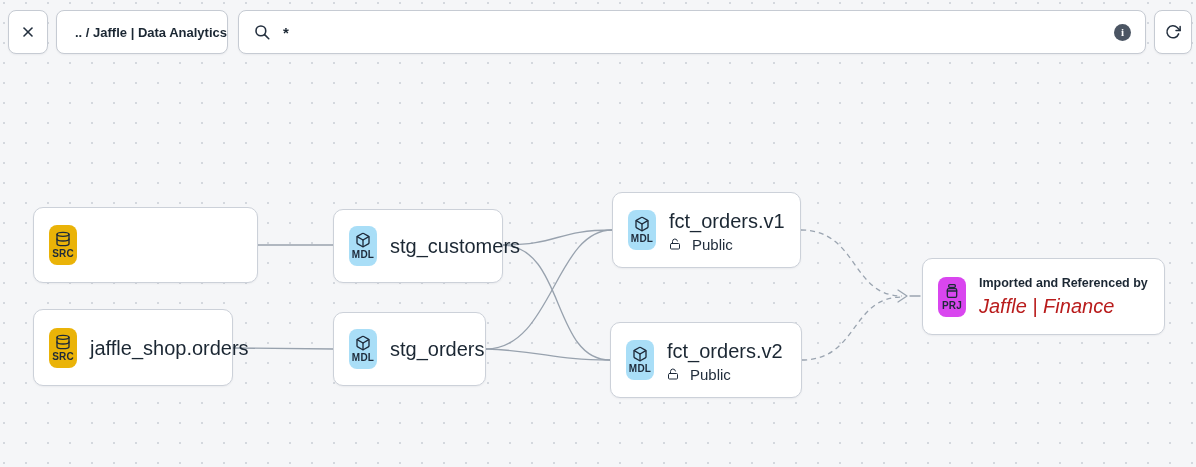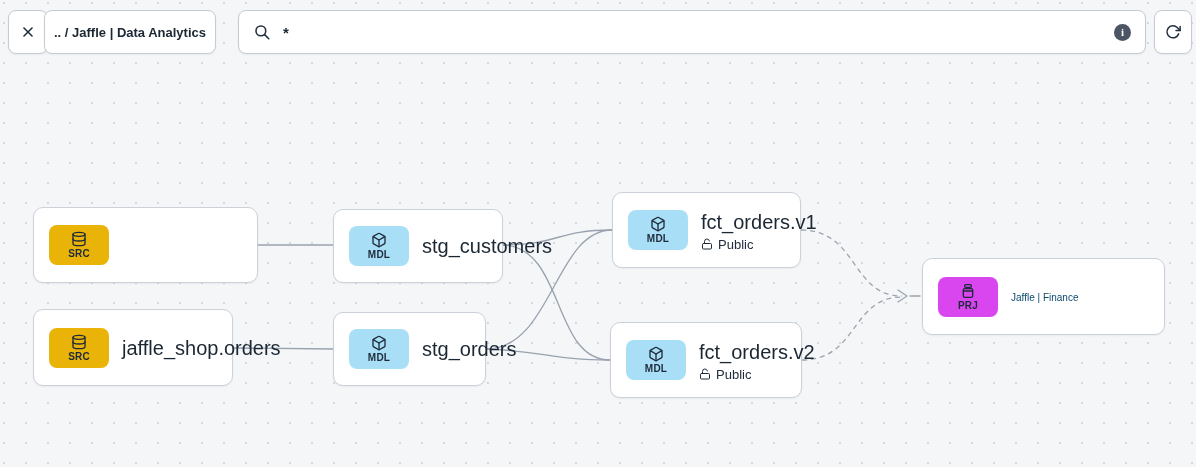--- a/index.html
+++ b/index.html
@@ -36,34 +36,34 @@
   }
   
   .edges{position:absolute;left:0;top:0;}
   .node{
     position:absolute;box-sizing:border-box;background:#ffffff;
     border:1px solid #ccd1d9;border-radius:10px;
     display:flex;align-items:center;padding:0 14px 0 15px;gap:13px;
     box-shadow:0 1px 2px rgba(16,24,40,.05);cursor:pointer;
   }
   .badge{
-    width:60px;height:40px;border-radius:8px;flex-shrink:0;
+    width:28px;height:40px;border-radius:8px;flex-shrink:0;
     display:flex;flex-direction:column;align-items:center;justify-content:center;
   }
   .badge svg{width:16px;height:16px;}
   .badge-label{font-size:10px;font-weight:700;color:#1e2a3a;line-height:1;margin-top:2px;letter-spacing:.2px;}
   .bg-src{background:#eab308;}
   .bg-mdl{background:#a9def7;}
   .bg-prj{background:#d946ef;}
   .glyph{stroke:#1e2a3a;fill:none;stroke-width:2;stroke-linecap:round;stroke-linejoin:round;}
   .node-title{font-size:20px;color:#1b2733;white-space:nowrap;line-height:1.2;}
-  .node-sub{display:flex;align-items:center;gap:5px;font-size:13px;color:#222e3c;margin-top:4px;line-height:1;}
+  .node-sub{display:flex;align-items:center;gap:11px;font-size:15px;color:#222e3c;margin-top:4px;line-height:1;}
   .node-sub svg{width:12px;height:12px;}
   .prj-sub{font-size:12.5px;font-weight:700;color:#1b2733;white-space:nowrap;line-height:1.2;}
-  .prj-title{font-size:10px;color:#0c4a6e;white-space:nowrap;margin-top:3px;line-height:1.2;}
+  .prj-title{font-size:20px;color:#b91c1c;white-space:nowrap;margin-top:3px;line-height:1.2;font-style:italic;}
 </style>
 </head>
 <body>
 
 <div class="canvas-dots"></div>
 
 <svg class="edges" width="1196" height="467" viewBox="0 0 1196 467">
   <g fill="none" stroke="#98a2ae" stroke-width="1.3">
     <path d="M258,245 L333,245"></path>
     <path d="M233,348 L333,349"></path>
@@ -82,21 +82,21 @@
   </g>
 </svg>
 
 <div class="tbtn" style="left:8px;width:40px;">
   <svg width="16" height="16" viewBox="0 0 24 24" class="icon-stroke" stroke-width="2.4">
     <line x1="6" y1="6" x2="18" y2="18"></line>
       <line x1="18" y1="6" x2="6" y2="18"></line>
   </svg>
 </div>
 
-<div class="tbtn" style="left:44px;width:172px;">
+<div class="tbtn" style="left:56px;width:172px;justify-content:flex-end;">
   <span class="breadcrumb-text">.. / Jaffle | Data Analytics</span>
 </div>
 
 <div class="tbtn searchbox" style="left:238px;width:908px;">
   <svg width="18" height="18" viewBox="0 0 24 24" class="icon-stroke" stroke-width="2.1" style="flex-shrink:0">
     <circle cx="10.5" cy="10.5" r="6.5"></circle>
       <line x1="15.5" y1="15.5" x2="21" y2="21"></line>
   </svg>
   <input type="text" value="*" style="">
   <span class="info-circle">i</span>
@@ -201,15 +201,16 @@
 <div class="node" style="left:922px;top:258px;width:243px;height:77px;">
   <div class="badge bg-prj">
     <svg viewBox="0 0 24 24" class="glyph">
       <rect x="7" y="2.5" width="10" height="4" rx="1.5"></rect>
       <rect x="5" y="8.5" width="14" height="13" rx="2"></rect>
       <line x1="5" y1="12" x2="19" y2="12"></line>
     </svg>
     <span class="badge-label">PRJ</span>
   </div>
   <div>
+    <div class="prj-sub">Imported and Referenced by</div>
     <div class="prj-title">Jaffle | Finance</div>
   </div>
 </div>
 
 </body></html>

